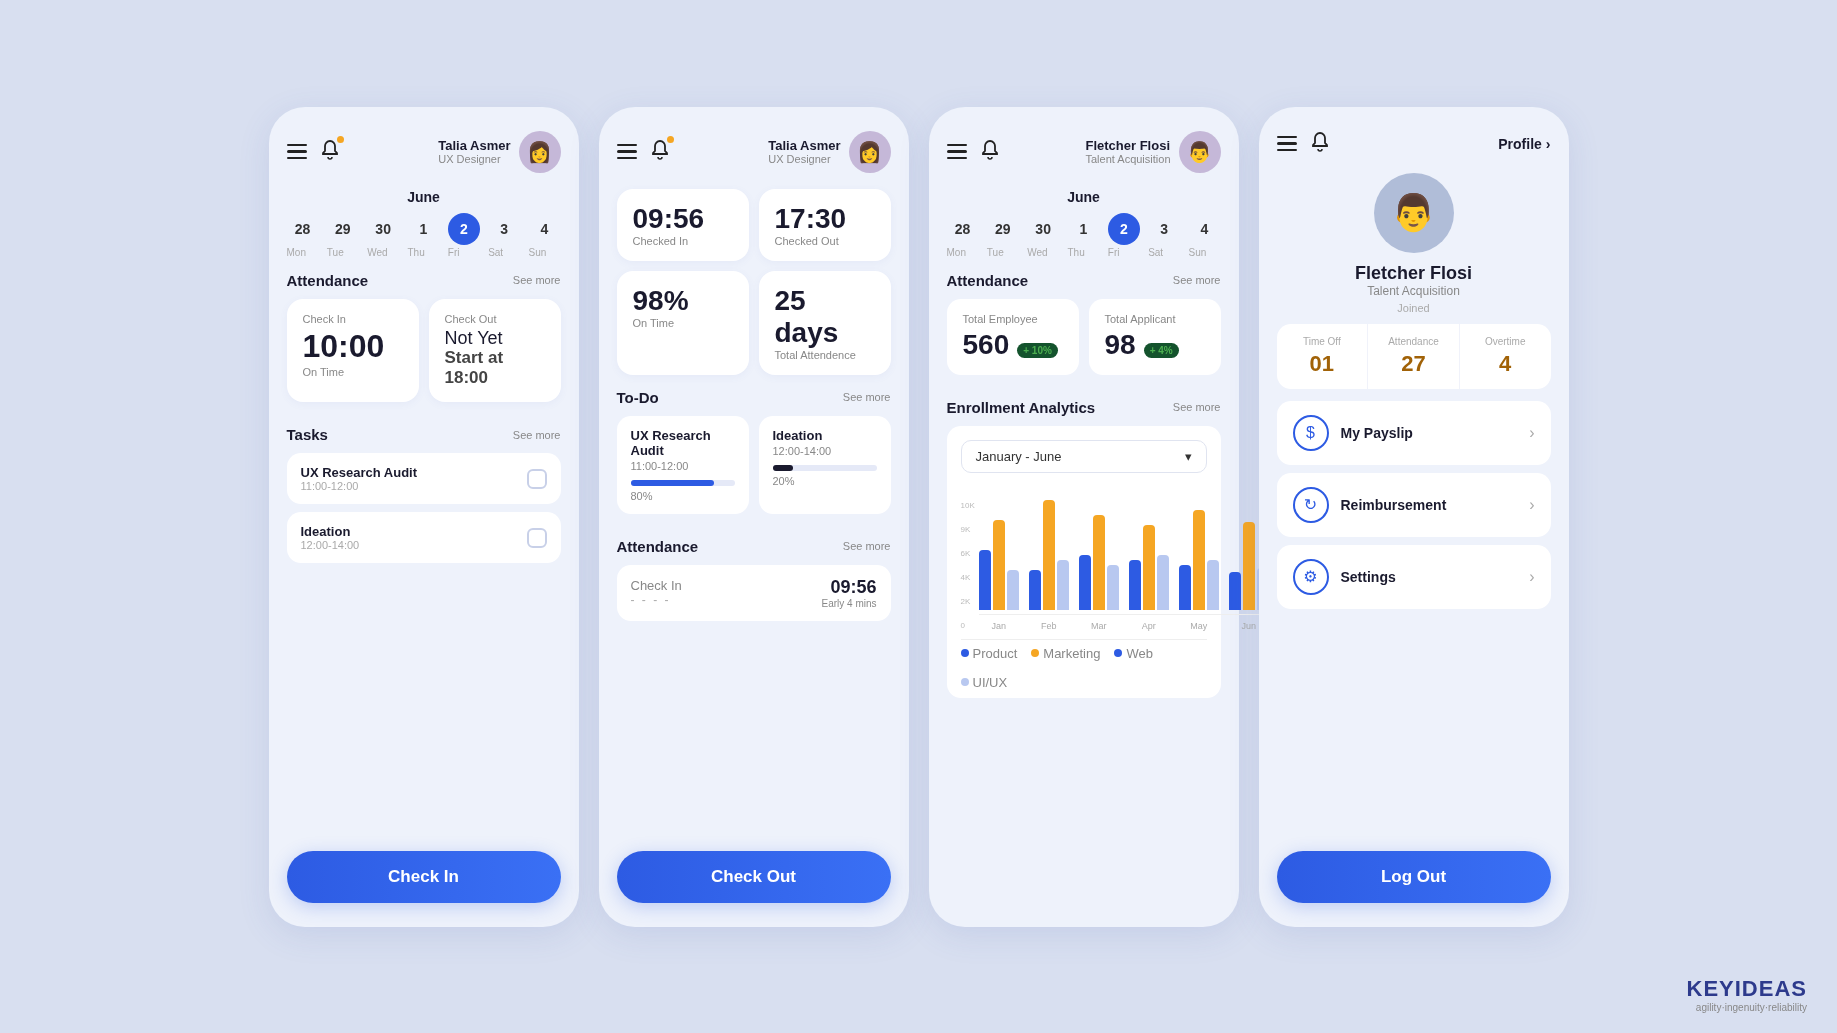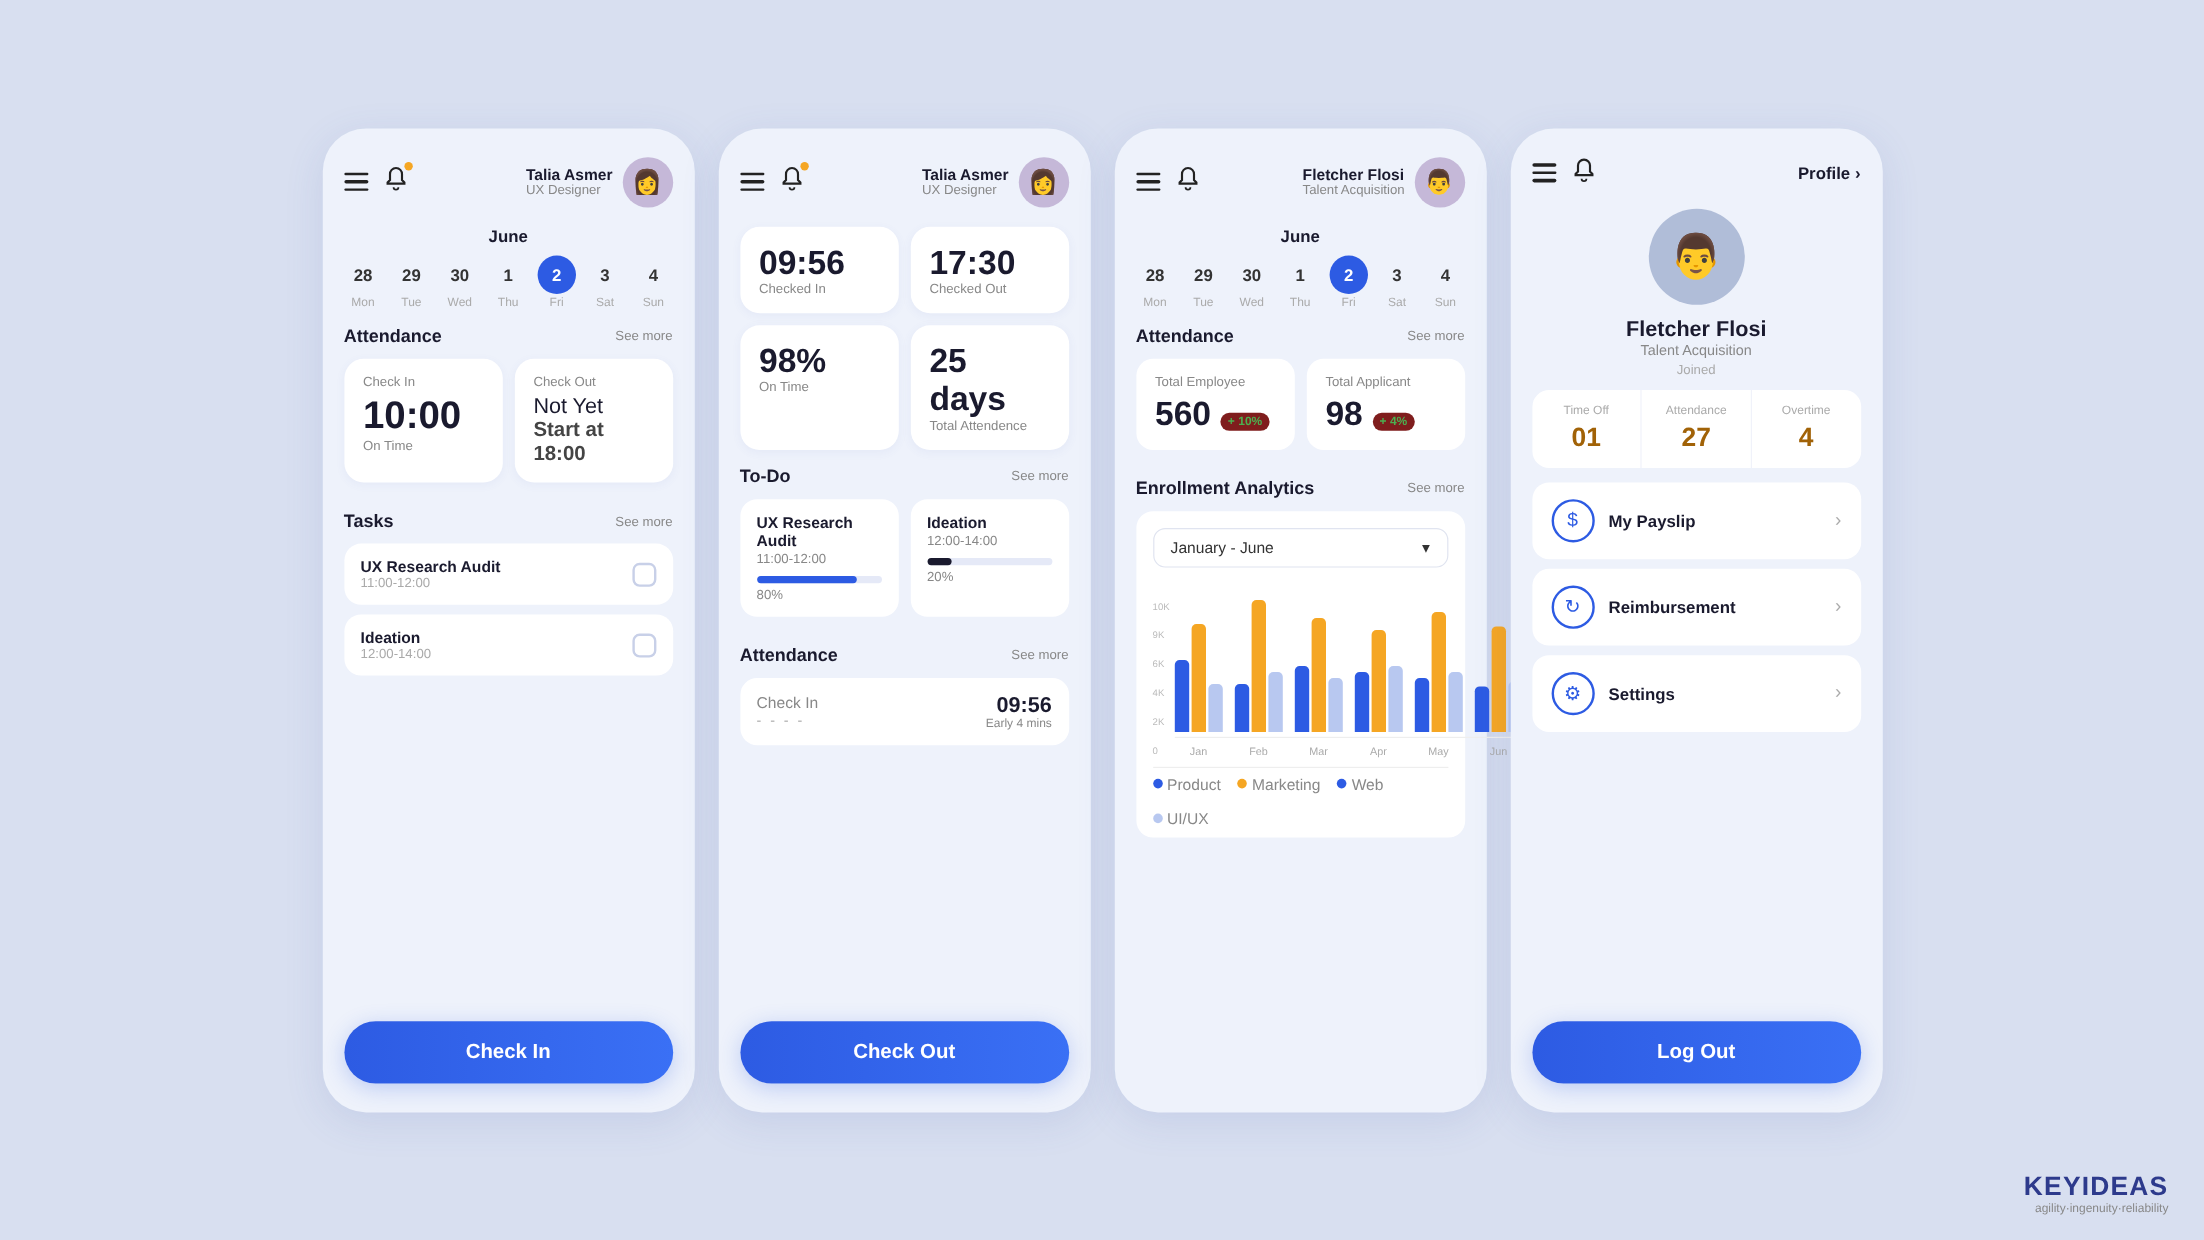--- a/index.html
+++ b/index.html
@@ -62,21 +62,21 @@
       border-radius: 50%;
       background: #b0bdd8;
       display: flex; align-items: center; justify-content: center;
       font-size: 36px;
       margin: 0 auto 10px;
     }
     
     .calendar { margin-bottom: 14px; }
     .calendar-month { text-align: center; font-weight: 700; font-size: 14px; color: #1a1a2e; margin-bottom: 8px; }
     .calendar-days { display: flex; justify-content: space-between; }
-    .cal-day { text-align: center; cursor: pointer; }
+    .cal-day { text-align: left; cursor: pointer; }
     .cal-day-num {
       font-size: 14px; font-weight: 600; color: #333;
       width: 32px; height: 32px;
       display: flex; align-items: center; justify-content: center;
       border-radius: 50%; margin: 0 auto 2px;
     }
     .cal-day-num.active { background: #2d5be3; color: #fff; }
     .cal-day-label { font-size: 10px; color: #aaa; }
     
     .section-header {
@@ -171,21 +171,21 @@
       background: #fff;
       border-radius: 14px;
       padding: 14px 16px;
       flex: 1;
     }
     .stat-label { font-size: 11px; color: #888; margin-bottom: 4px; }
     .stat-value { font-size: 28px; font-weight: 800; color: #1a1a2e; }
     .stat-badge {
       font-size: 10px;
       color: #4caf50;
-      background: #7f1d1d;
+      background: #14532d;
       border-radius: 8px;
       padding: 2px 6px;
       margin-left: 4px;
       font-weight: 600;
     }
     
     .chart-container {
       background: #fff;
       border-radius: 14px;
       padding: 14px 14px 8px;

